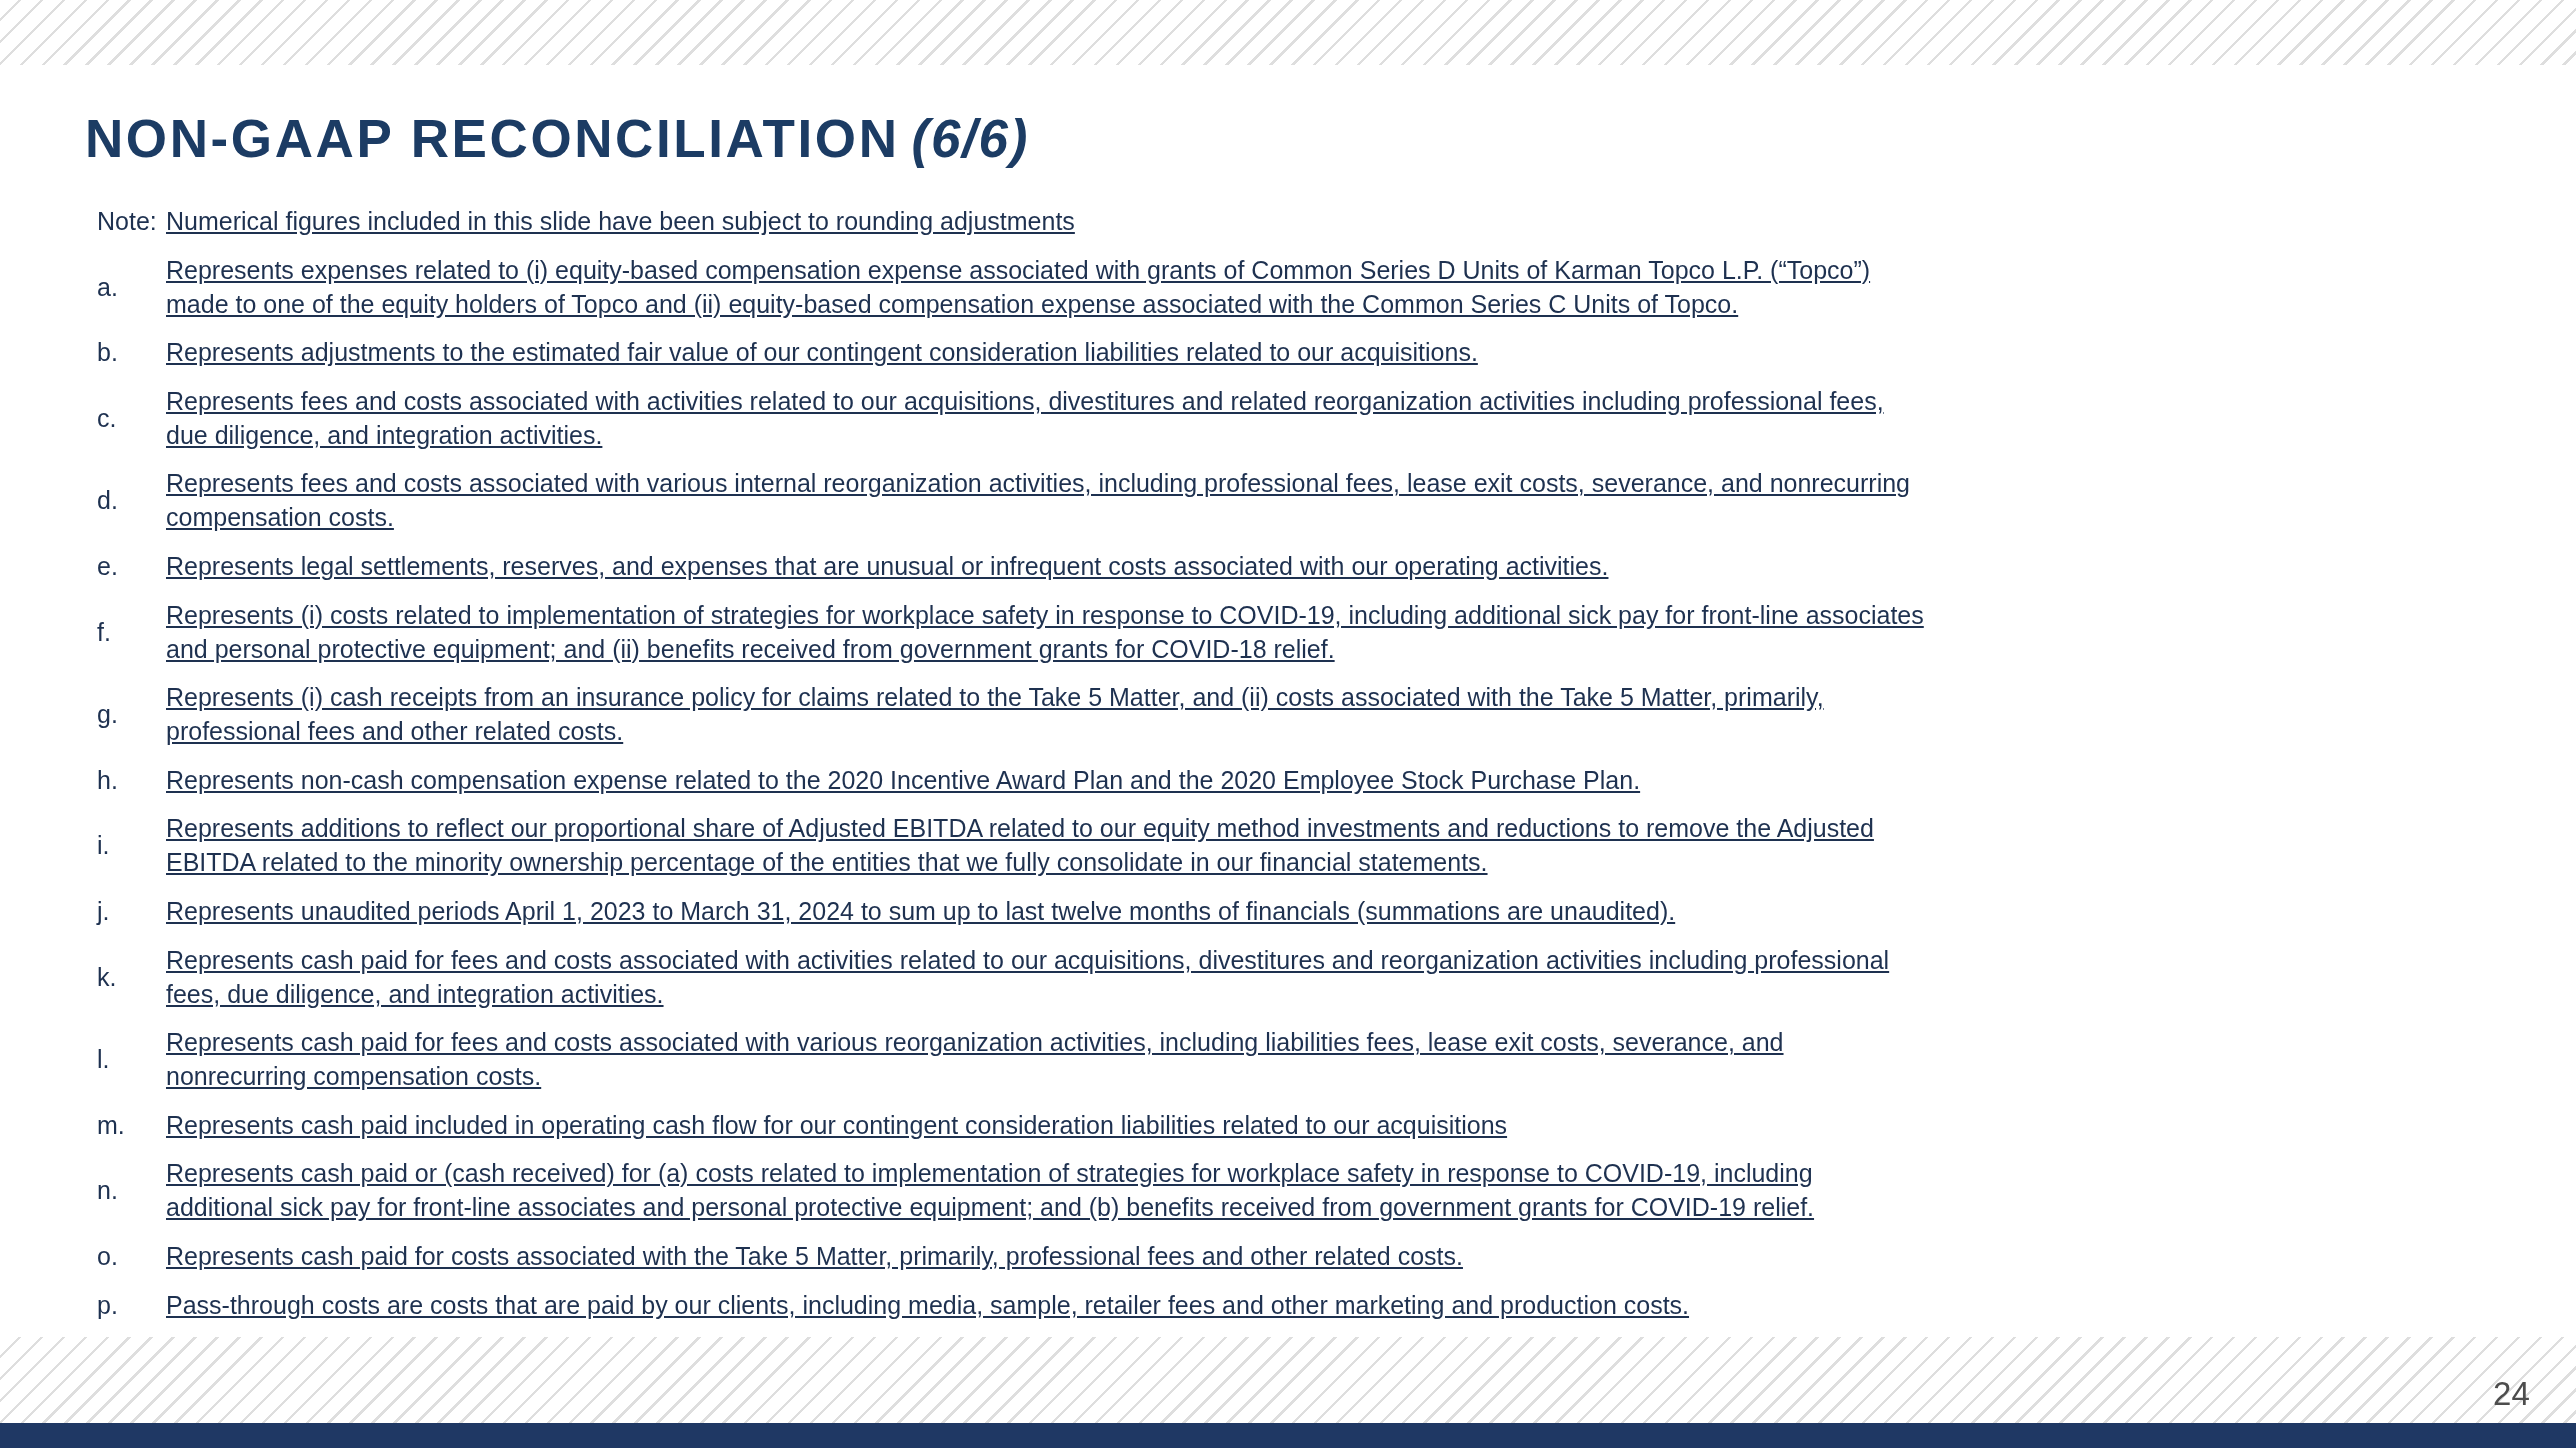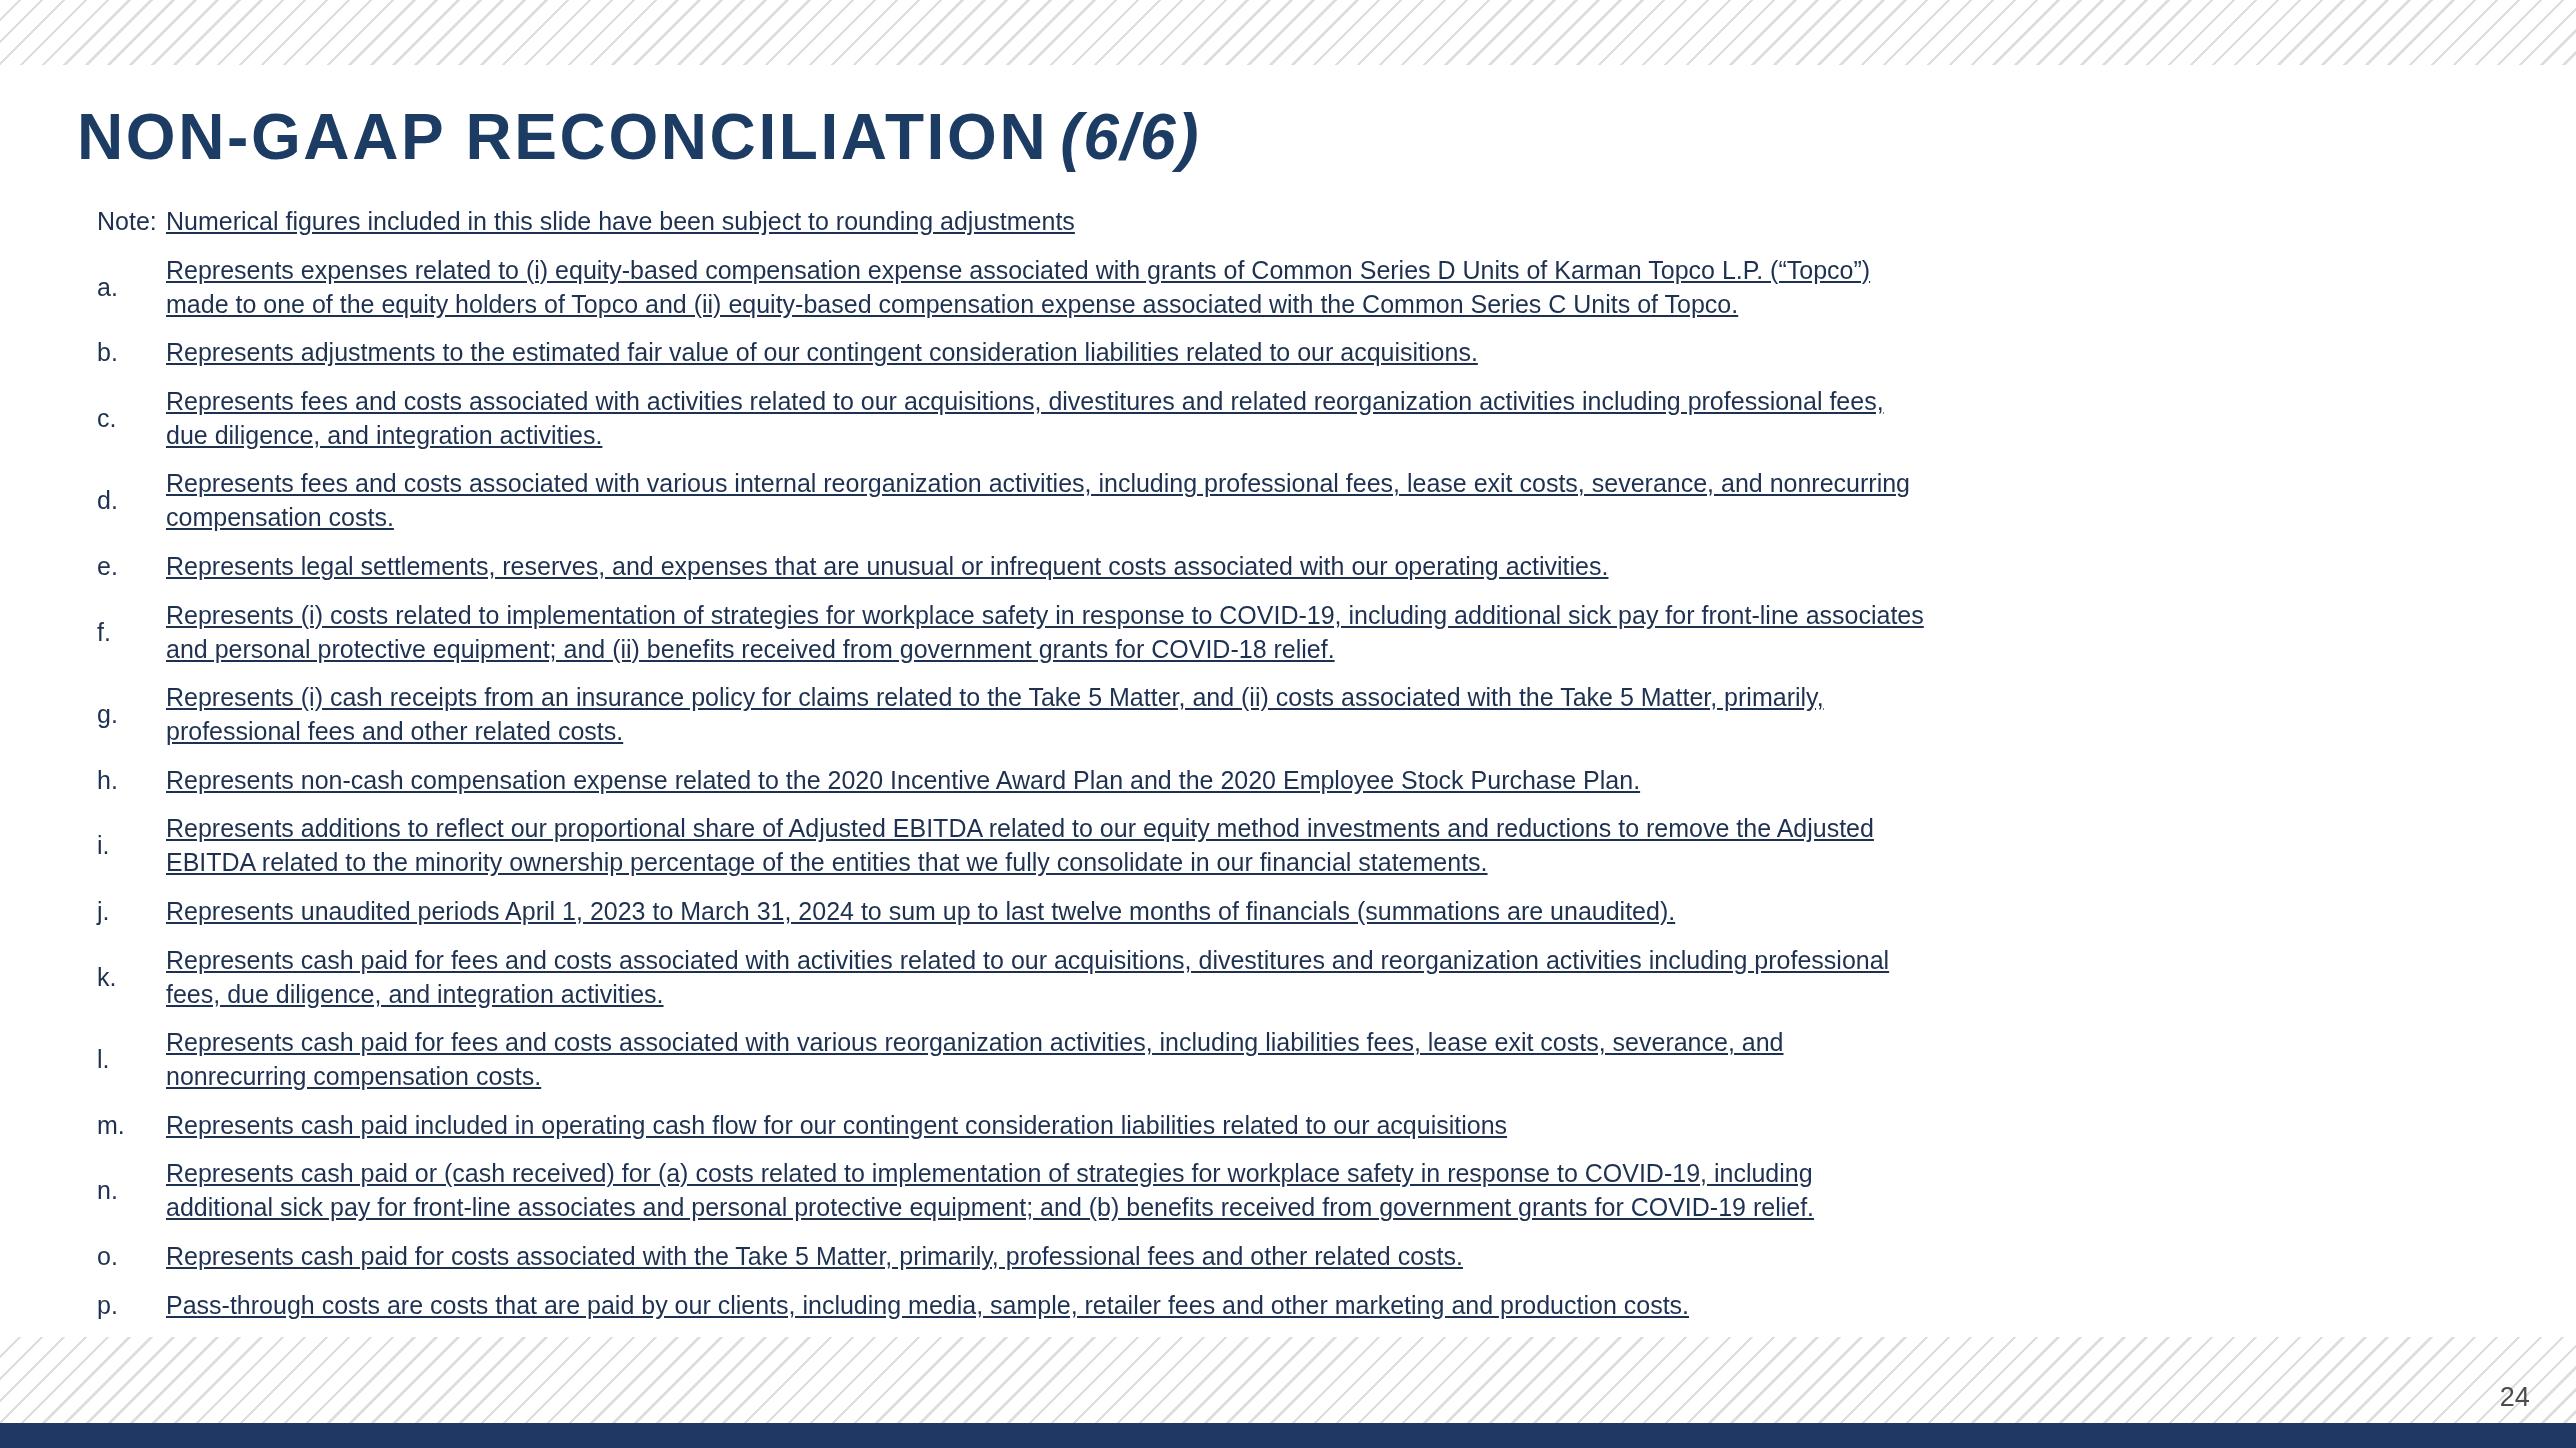--- a/index.html
+++ b/index.html
@@ -28,22 +28,22 @@
   .footer-bar {
     position: absolute;
     left: 0; right: 0; bottom: 0;
     height: 26px;
     background: #1f3864;
   }
   .slide-title {
     position: absolute;
     top: 100px;
     left: 77px;
-    margin: 0;
-    font-size: 64px;
+    margin: 8px;
+    font-size: 53px;
     font-weight: bold;
     letter-spacing: 2.6px;
     color: #1c3c64;
     white-space: nowrap;
   }
   .slide-title .suffix {
     font-style: italic;
     margin-left: 12px;
     letter-spacing: 1.7px;
   }
@@ -66,21 +66,21 @@
   }
   .note-text {
     flex: 1 1 auto;
     max-width: 1759px;
     text-decoration: underline;
   }
   .page-num {
     position: absolute;
     right: 41px;
     bottom: 10.3px;
-    font-size: 27px;
+    font-size: 33px;
     color: #4d4d4d;
     padding: 0 5.2px;
   }
 </style>
 </head>
 <body>
 
 <div class="slide">
 
   <div class="stripe-band top-band"></div>

